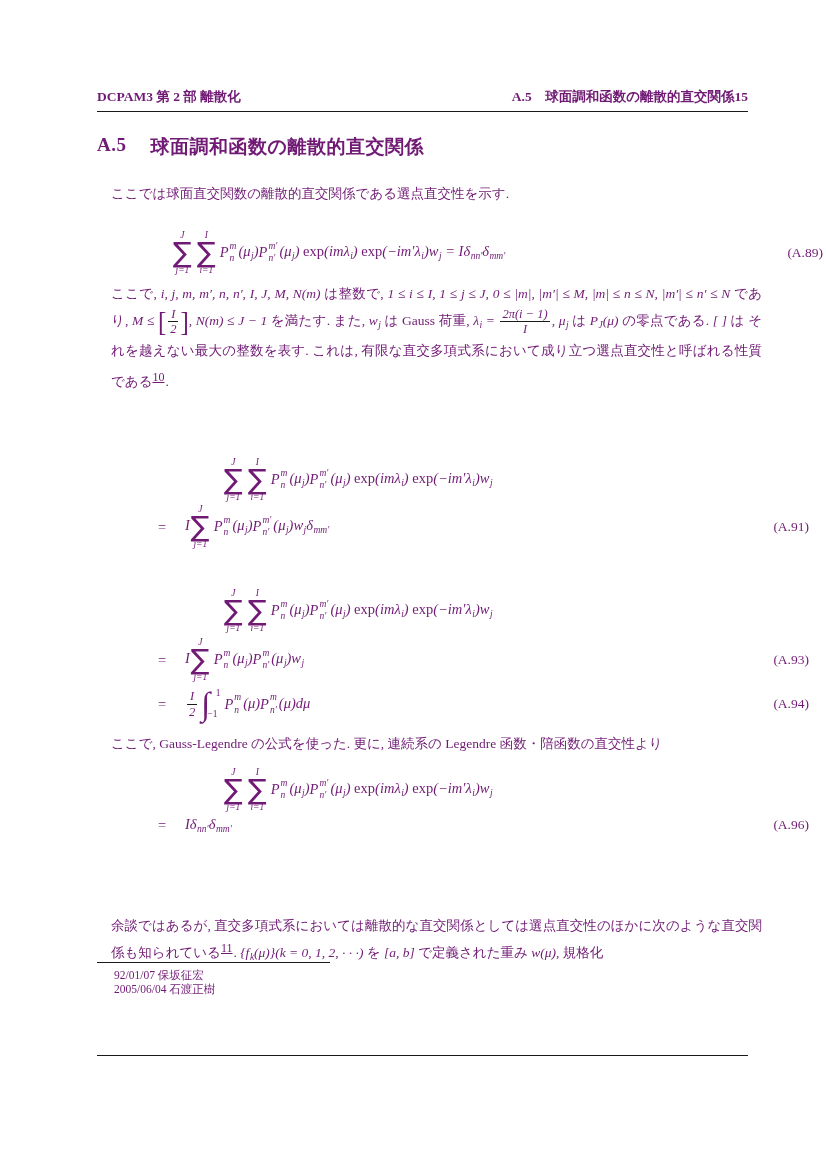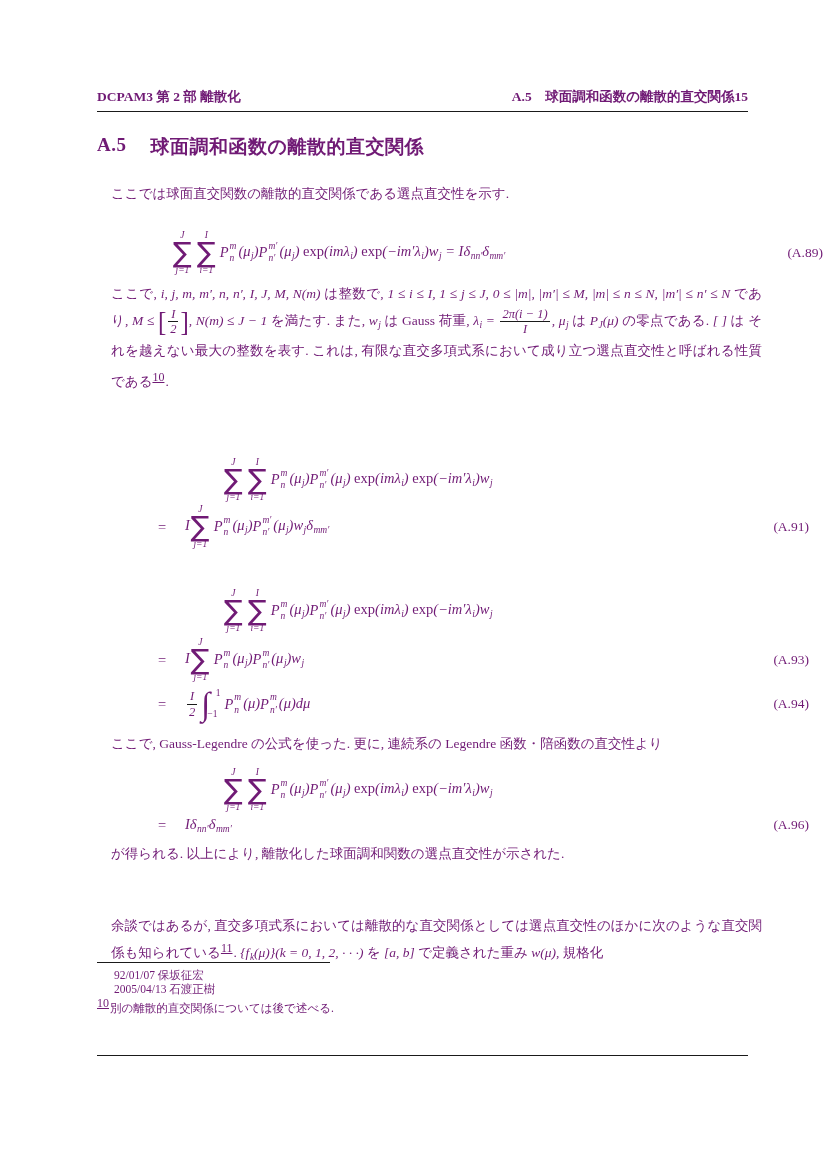--- a/index.html
+++ b/index.html
@@ -288,29 +288,27 @@
               <span class="ss-sub">n′</span>
             </span>
           </span><span class="t-i">(μ</span><span class="t-i t-sub">j</span><span class="t-i">) </span><span class="t-r">exp</span><span class="t-i">(imλ</span><span class="t-i t-sub">i</span><span class="t-i">) </span><span class="t-r">exp</span><span class="t-i">(−im′λ</span><span class="t-i t-sub">i</span><span class="t-i">)w</span><span class="t-i t-sub">j</span></span>
       </div>
     <div class="eq eq-rel" style="top:812px;height:26px">
         <span class="eq-lhs">=</span>
         <span class="eq-body"><span class="t-i">Iδ</span><span class="t-i t-sub">nn′</span><span class="t-i">δ</span><span class="t-i t-sub">mm′</span></span>
         <span class="eq-tag">(A.96)</span>
       </div>
 
-    <p class="para" style="top:843px"><span class="t-jp">が得られる. 以上により, 離散化した球面調和関数の選点直交性が示された.</span></p>
 
     <p class="para" style="top:915px"><span class="t-jp">余談ではあるが, 直交多項式系においては離散的な直交関係としては選点直交性のほかに次のような直交関係も知られている</span><span class="t-r t-fnsup">11</span><span class="t-jp">.  </span><span class="t-i">{f</span><span class="t-i t-sub">k</span><span class="t-i">(μ)}(k = 0, 1, 2, · · ·)</span><span class="t-jp"> を </span><span class="t-i">[a, b]</span><span class="t-jp"> で定義された重み </span><span class="t-i">w(μ)</span><span class="t-jp">, 規格化</span></p>
 
     <div class="footnotes" style="top:962px">
       <div class="fn-rule"></div>
       <div class="fn-date">92/01/07 保坂征宏</div>
-      <div class="fn-date">2005/04/13 石渡正樹</div>
-      <div class="fn-item"><span class="t-r t-fnsup">10</span><span class="t-jp">別の離散的直交関係については後で述べる.</span></div>
+      <div class="fn-date">2005/06/04 石渡正樹</div>
     </div>
 
     <div class="page-footer" style="top:1055px">
       <div class="footer-rule"></div>
     </div>
 
   </div>
 </div>
 
 </body></html>

